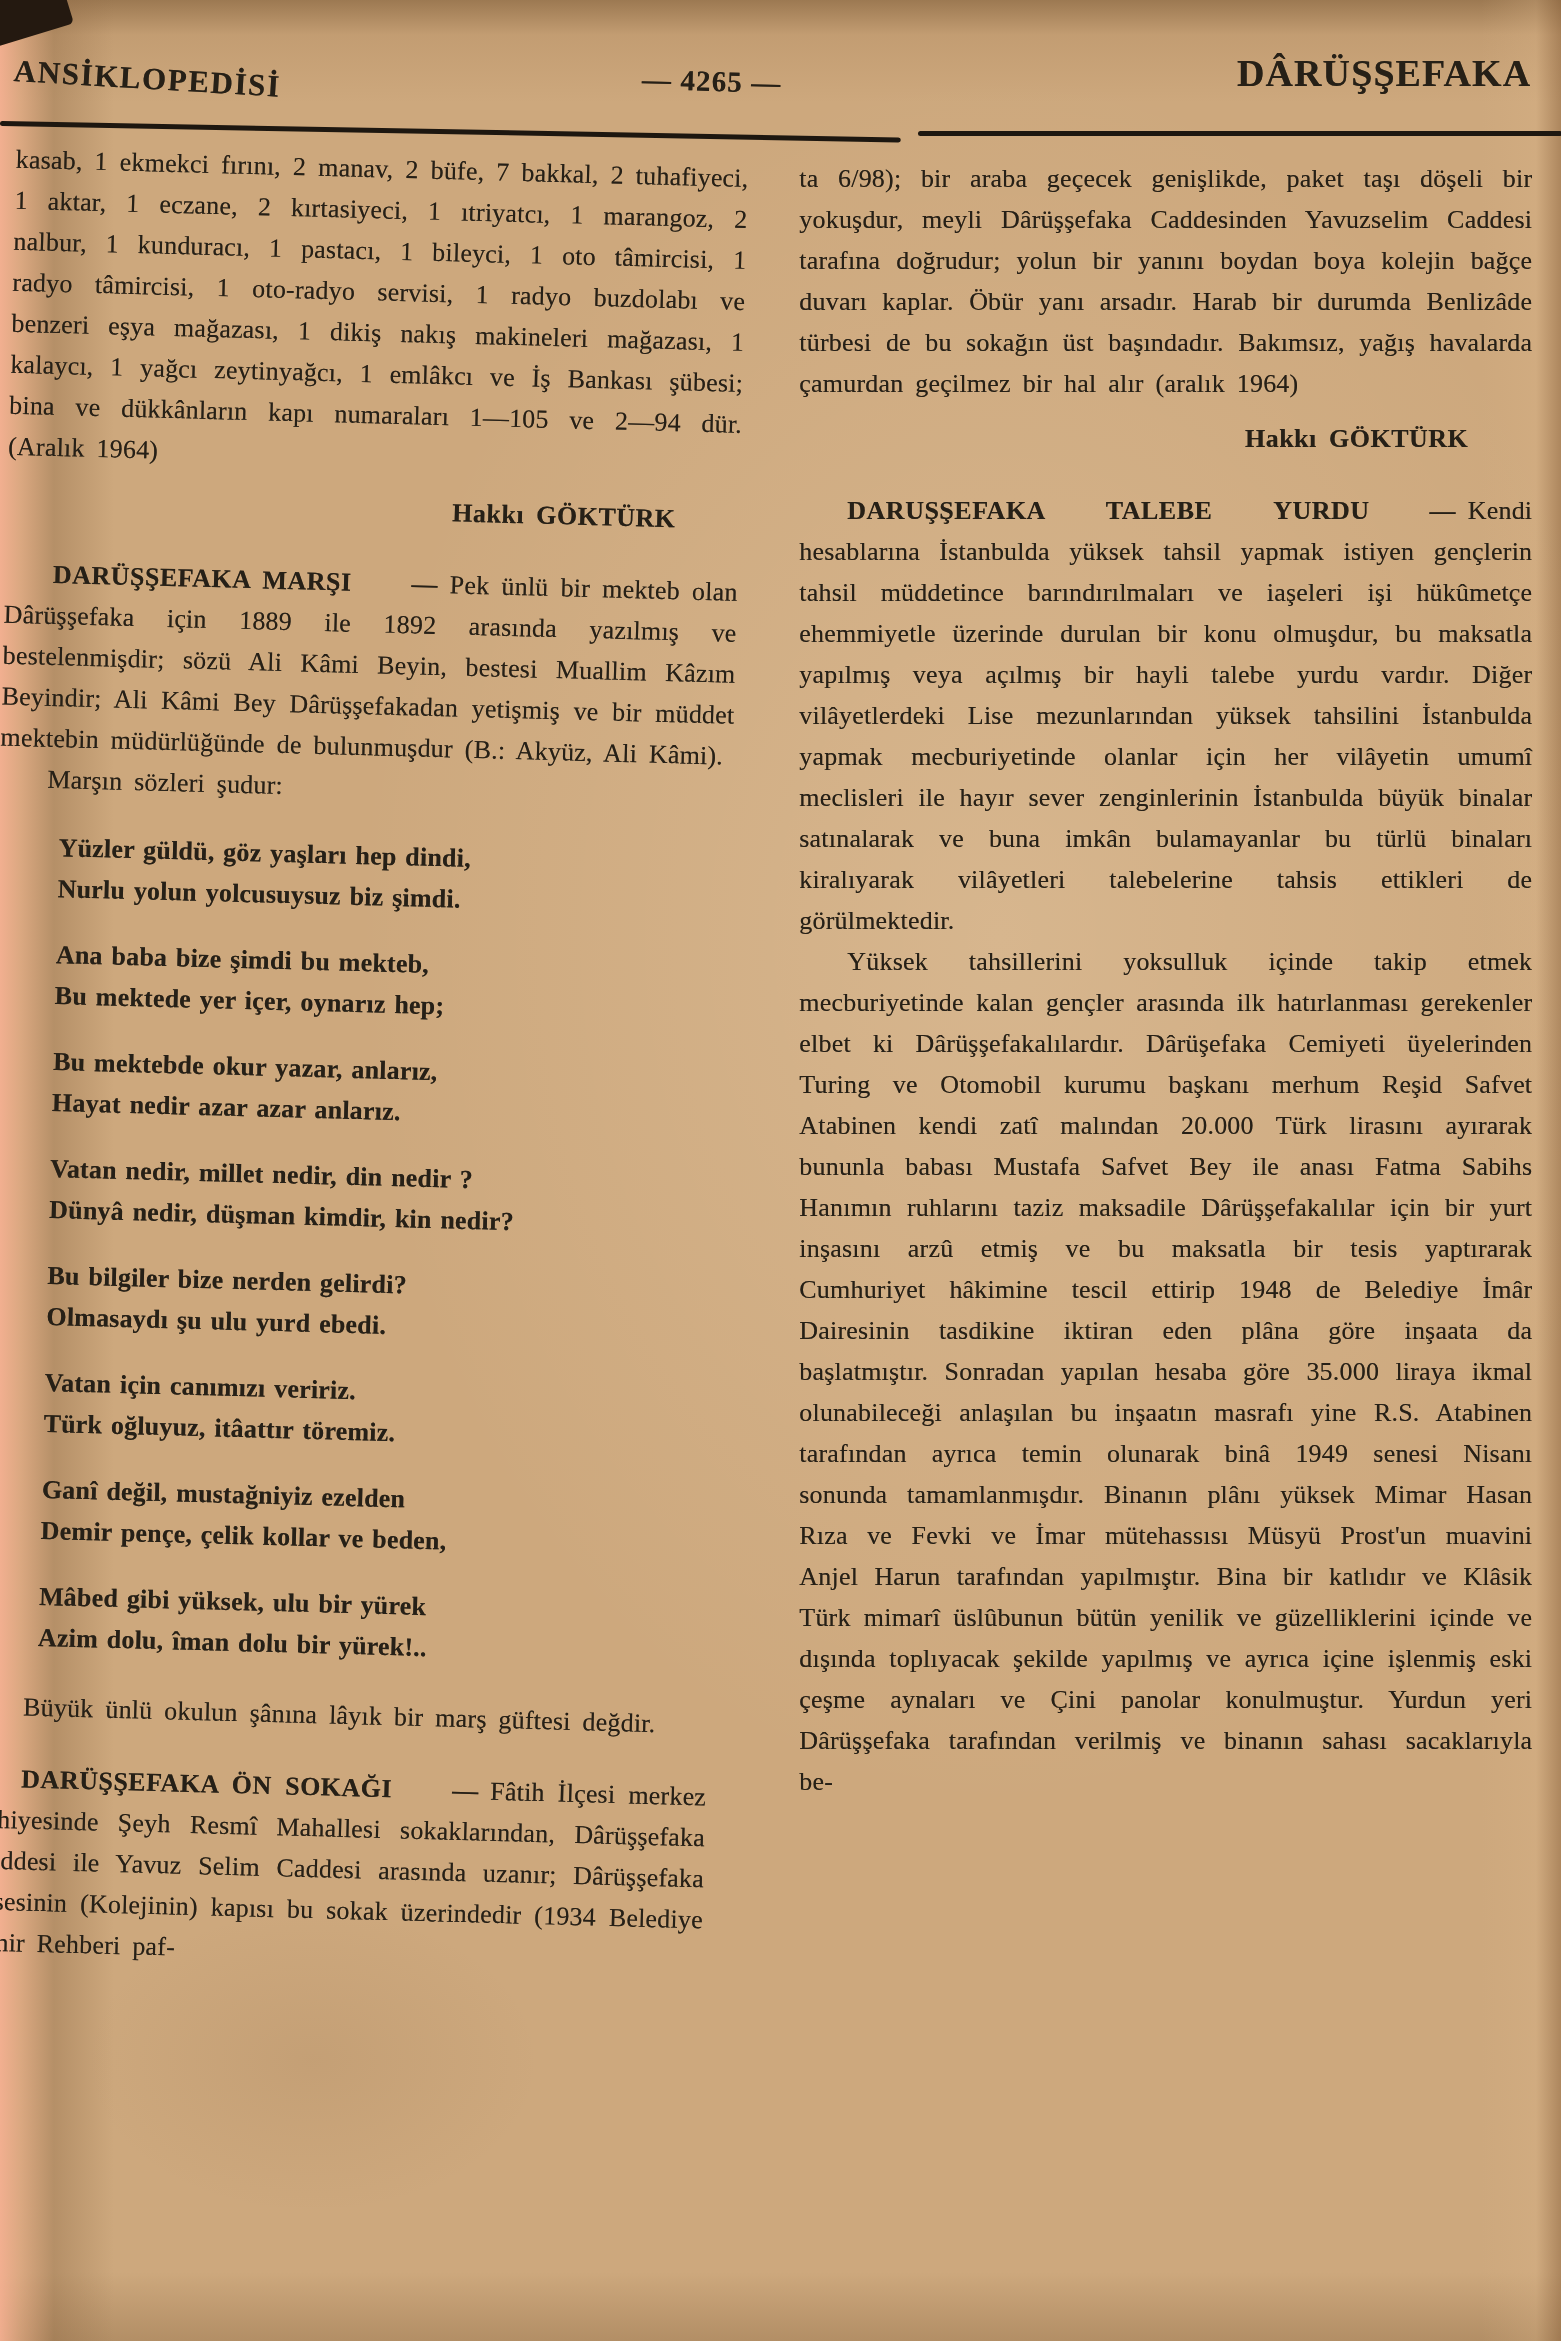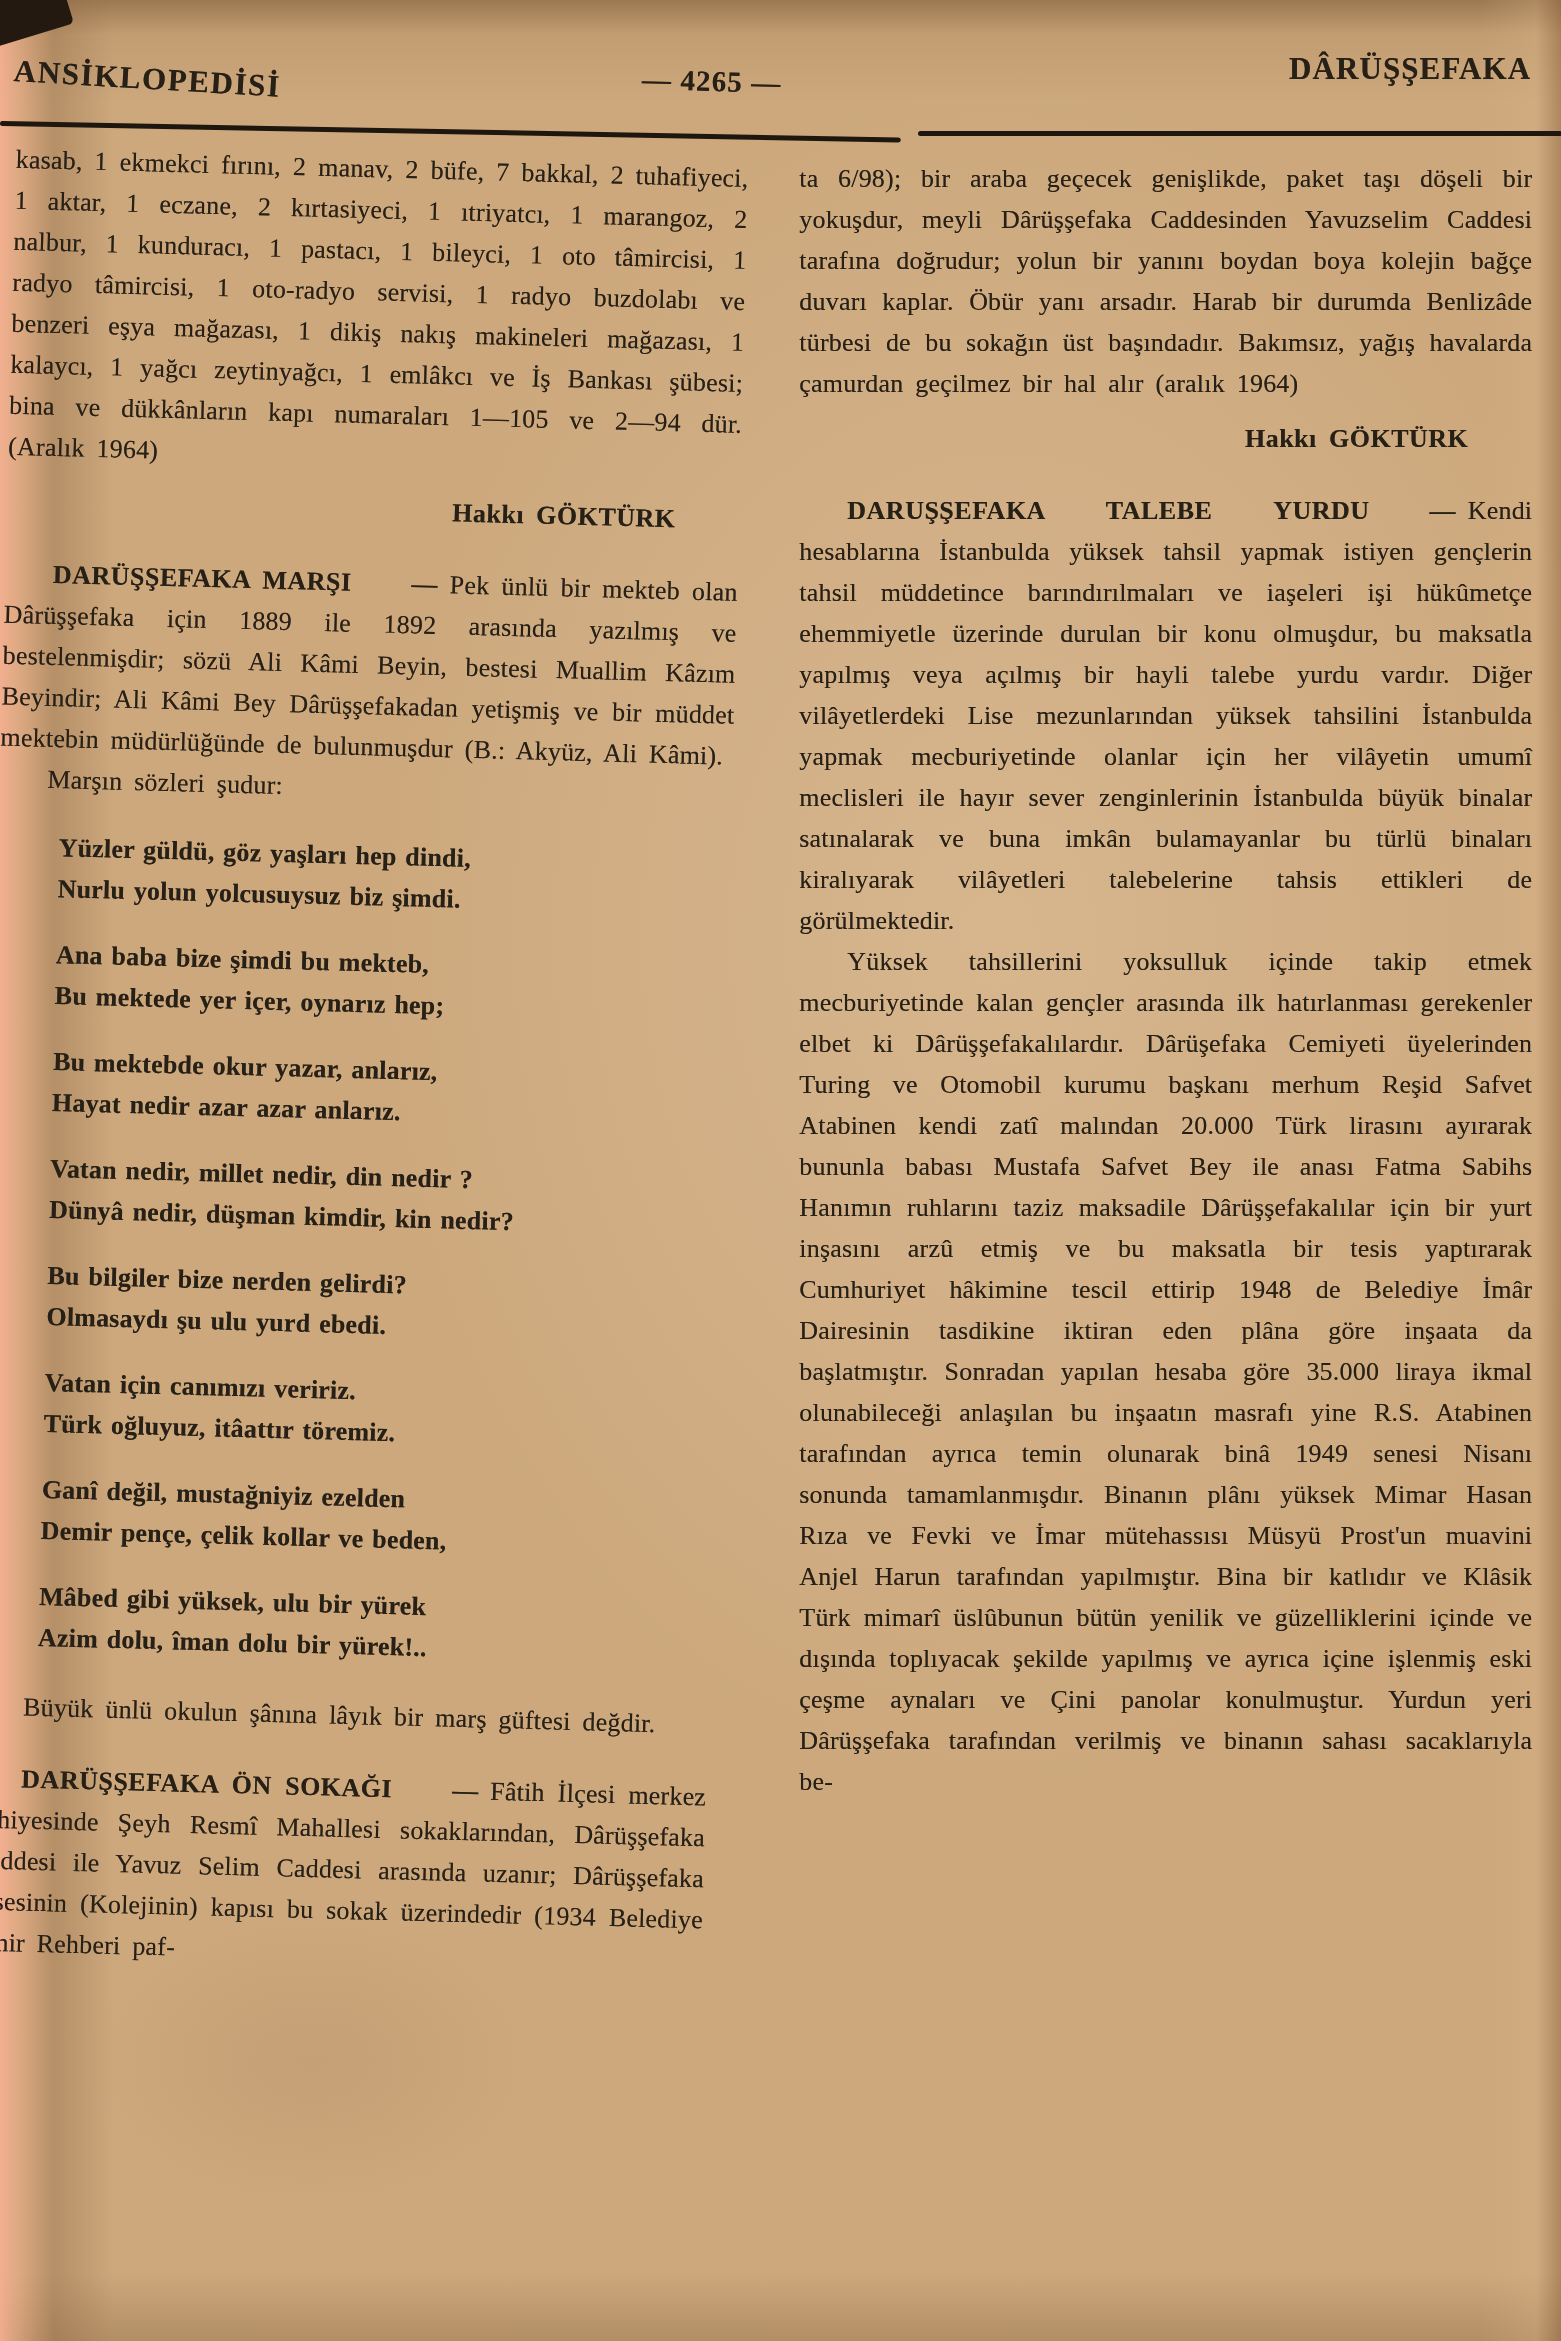--- a/index.html
+++ b/index.html
@@ -31,21 +31,21 @@
     text-shadow:0 0 0.5px rgba(30,22,12,.55);
   }
   .h-num{
     position:absolute;left:628px;top:23px;
     font-size:29px;font-weight:700;letter-spacing:1.1px;
     transform:rotate(1.6deg);
     text-shadow:0 0 0.5px rgba(30,22,12,.55);
   }
   .h-right{
     position:absolute;right:8.7px;top:8.7px;
-    font-size:31px;font-weight:700;letter-spacing:1.1px;
+    font-size:38px;font-weight:700;letter-spacing:1.1px;
     text-shadow:0 0 0.5px rgba(30,22,12,.55);
   }
   .rule-left{
     position:absolute;top:121px;left:0;width:901px;height:4.9px;
     background:#1d1710;border-radius:2.7px;
     transform:rotate(1.05deg);transform-origin:0 0;
   }
   .rule-right{
     position:absolute;top:131px;left:918px;width:644px;height:4.9px;
     background:#1d1710;border-radius:2.7px;

